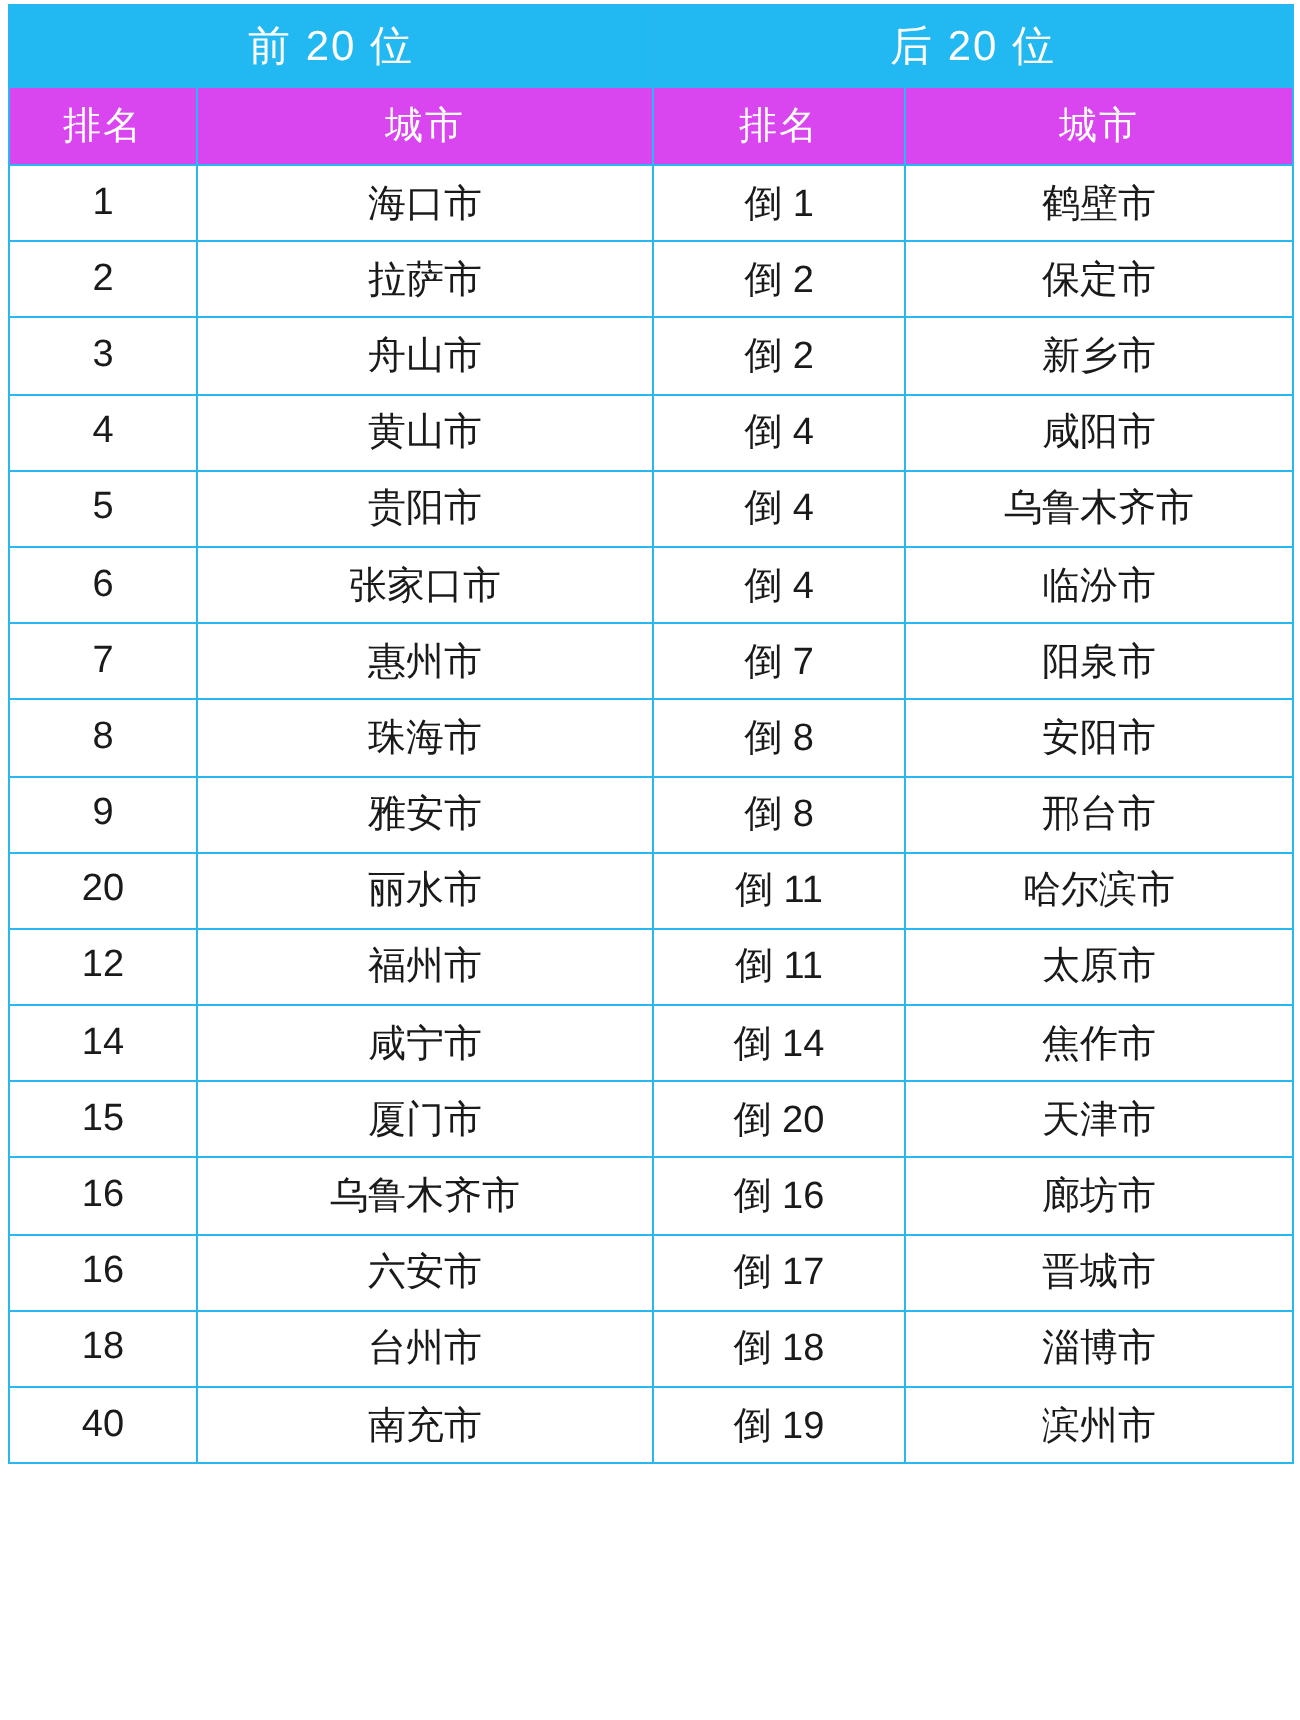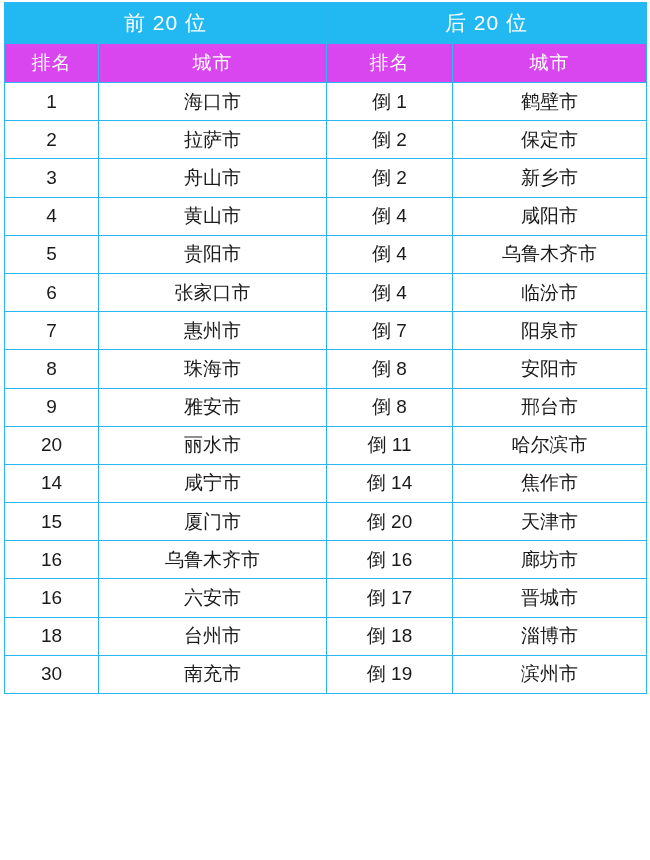--- a/index.html
+++ b/index.html
@@ -142,20 +142,26 @@
           <td class="rank-cell rank-rev">倒 8</td>
           <td class="city-cell">邢台市</td>
         </tr>
         <tr class="data-row">
           <td class="rank-cell">20</td>
           <td class="city-cell">丽水市</td>
           <td class="rank-cell rank-rev">倒 11</td>
           <td class="city-cell">哈尔滨市</td>
         </tr>
         <tr class="data-row">
+          <td class="rank-cell">12</td>
+          <td class="city-cell">福州市</td>
+          <td class="rank-cell rank-rev">倒 11</td>
+          <td class="city-cell">太原市</td>
+        </tr>
+        <tr class="data-row">
           <td class="rank-cell">14</td>
           <td class="city-cell">咸宁市</td>
           <td class="rank-cell rank-rev">倒 14</td>
           <td class="city-cell">焦作市</td>
         </tr>
         <tr class="data-row">
           <td class="rank-cell">15</td>
           <td class="city-cell">厦门市</td>
           <td class="rank-cell rank-rev">倒 20</td>
           <td class="city-cell">天津市</td>
@@ -172,20 +178,20 @@
           <td class="rank-cell rank-rev">倒 17</td>
           <td class="city-cell">晋城市</td>
         </tr>
         <tr class="data-row">
           <td class="rank-cell">18</td>
           <td class="city-cell">台州市</td>
           <td class="rank-cell rank-rev">倒 18</td>
           <td class="city-cell">淄博市</td>
         </tr>
         <tr class="data-row">
-          <td class="rank-cell">30</td>
+          <td class="rank-cell">40</td>
           <td class="city-cell">南充市</td>
           <td class="rank-cell rank-rev">倒 19</td>
           <td class="city-cell">滨州市</td>
         </tr>
       </tbody>
   </table>
 </div>
 
 </body></html>

